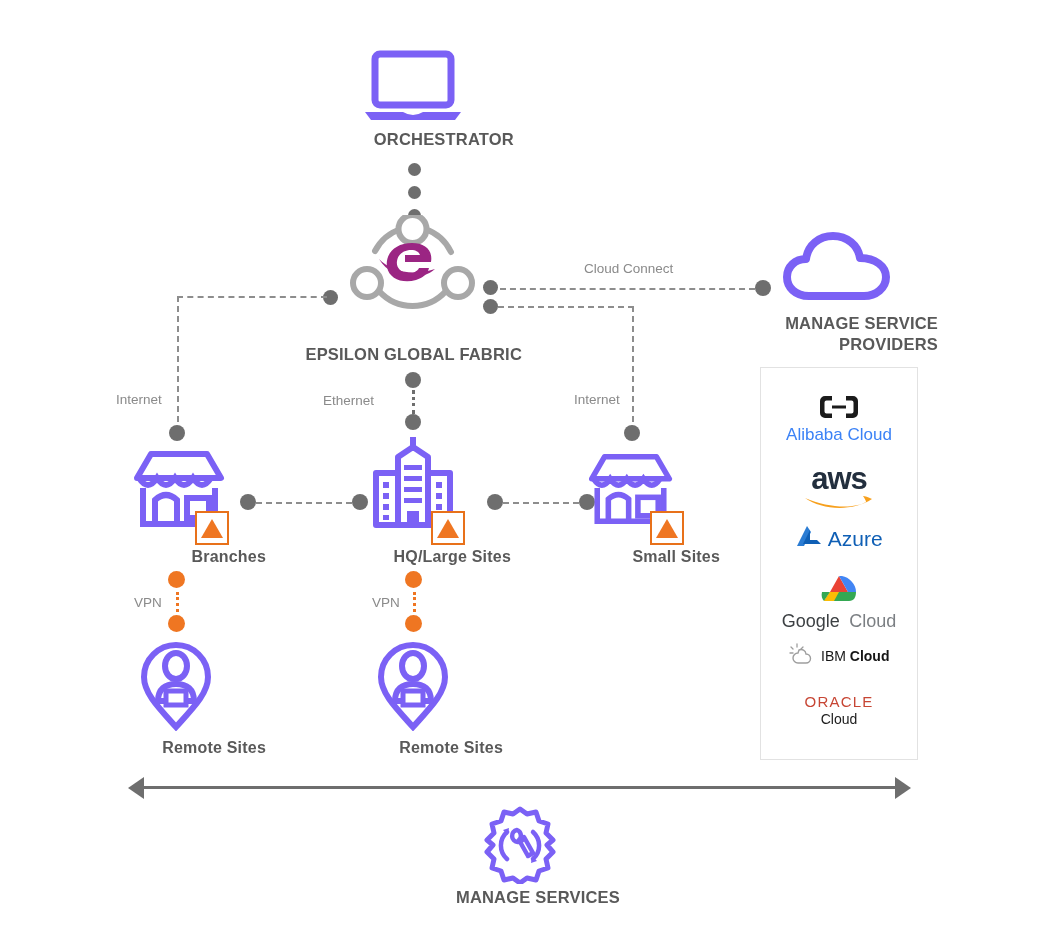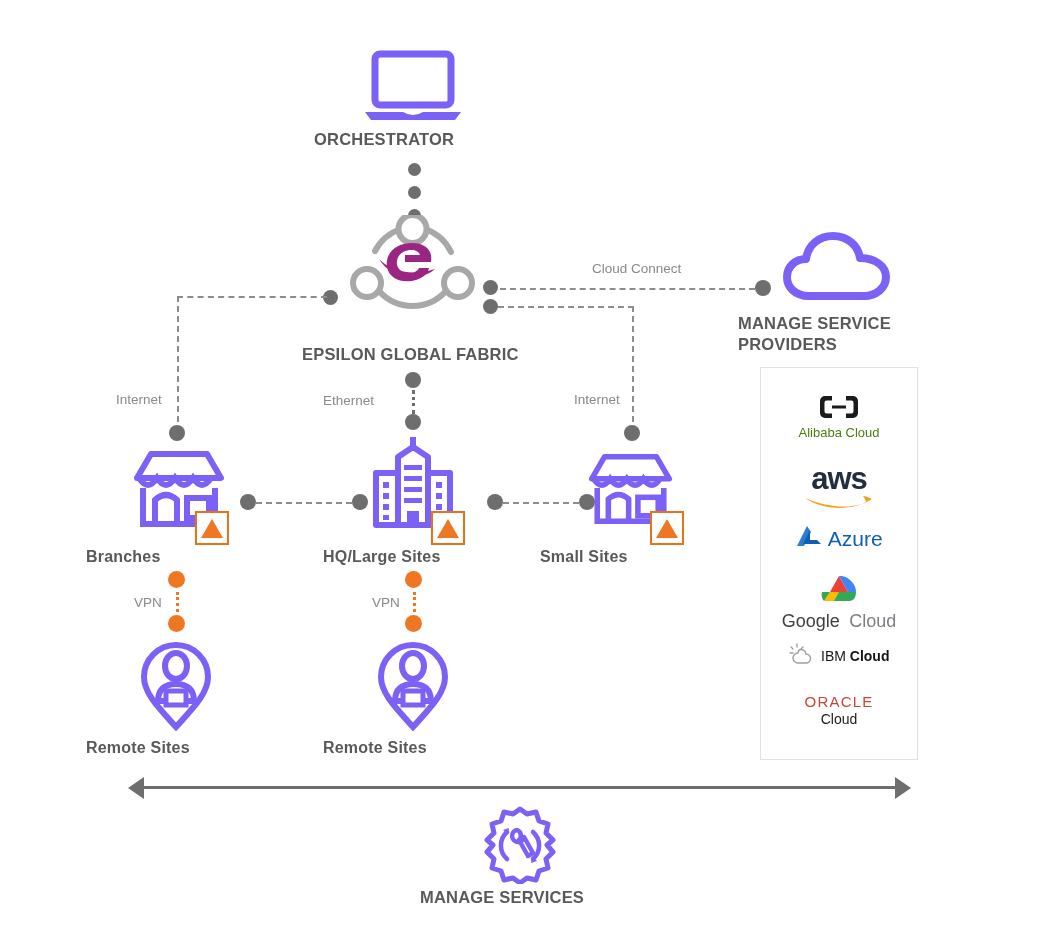--- a/index.html
+++ b/index.html
@@ -1,20 +1,20 @@
 <!DOCTYPE html>
 <html><head>
 <meta charset="utf-8">
 <style>
   html,body{margin:0;padding:0;background:#ffffff;}
   body{width:1059px;height:929px;position:relative;overflow:hidden;
        font-family:"Liberation Sans","DejaVu Sans",sans-serif;}
   #stage{position:absolute;left:0;top:0;width:1059px;height:929px;}
   .node{position:absolute;}
-  .caption{position:absolute;text-align:left;color:#595959;
+  .caption{position:absolute;text-align:right;color:#595959;
            font-weight:bold;letter-spacing:.2px;}
   .cap-md{font-size:16px;}
   .cap-lg{font-size:16.5px;}
   .linklabel{position:absolute;color:#8a8a8a;font-size:13.5px;font-weight:normal;
              white-space:nowrap;}
   .dot{position:absolute;border-radius:50%;background:#6e6e6e;}
   .odot{position:absolute;border-radius:50%;background:#ef7622;}
   .dash-h{position:absolute;height:0;border-top:2px dashed #8d8d8d;}
   .dash-v{position:absolute;width:0;border-left:2px dashed #8d8d8d;}
   .dash-v-o{position:absolute;width:0;border-left:3px dotted #ef7622;}
@@ -23,21 +23,21 @@
   .logorow{position:absolute;width:100%;text-align:center;}
   .csp-txt{font-family:"Liberation Sans",sans-serif;}
   .arrowline{position:absolute;height:3px;background:#6e6e6e;}
   .arrowhead{position:absolute;width:0;height:0;}
   .ah-l{border-top:11px solid transparent;border-bottom:11px solid transparent;border-right:16px solid #6e6e6e;}
   .ah-r{border-top:11px solid transparent;border-bottom:11px solid transparent;border-left:16px solid #6e6e6e;}
   .badge{position:absolute;width:34px;height:34px;border:2px solid #e8711a;background:#fff;
          box-sizing:border-box;display:flex;align-items:center;justify-content:center;}
   .tri{width:0;height:0;border-left:11px solid transparent;border-right:11px solid transparent;
        border-bottom:19px solid #ef7622;}
-  .alibaba-txt{font-size:13px;color:#4d7c0f;}
+  .alibaba-txt{font-size:17px;color:#3b82f6;}
   .aws-txt{font-size:31px;font-weight:bold;color:#232f3e;letter-spacing:-1px;}
   .azure-txt{font-size:21px;color:#0f5fb5;}
   .gcloud-txt{font-size:18px;color:#5f6368;}
   .ibm-txt{font-size:14px;color:#161616;}
   .oracle-txt{font-size:15px;font-weight:normal;color:#c74634;letter-spacing:1.2px;}
   .oracle-sub{font-size:14px;color:#1b1b1b;}
 </style>
 </head>
 <body>
 
@@ -76,21 +76,21 @@
     </svg>
   </div>
   <div class="caption cap-lg" style="left:302px;top:345px;width:220px;">EPSILON GLOBAL FABRIC</div>
 
   <div class="dot" style="left:323px;top:290px;width:15px;height:15px;"></div>
   <div class="dot" style="left:483px;top:280px;width:15px;height:15px;"></div>
   <div class="dot" style="left:483px;top:299px;width:15px;height:15px;"></div>
 
   <div class="dash-h" style="left:500px;top:288px;width:255px;"></div>
   <div class="dot" style="left:755px;top:280px;width:16px;height:16px;"></div>
-  <div class="linklabel" style="left:584px;top:261px;margin-left:8px;">Cloud Connect</div>
+  <div class="linklabel" style="left:584px;top:261px;">Cloud Connect</div>
 
   <div class="node" style="left:783px;top:232px;">
     <svg width="110" height="70" viewBox="0 0 110 70">
       <path d="M26 64 C12 64 4 55 4 45 C4 35 12 27 23 27 C25 13 36 4 50 4
                C64 4 75 13 77 26 C92 26 103 34 103 45 C103 56 93 64 81 64 Z" fill="none" stroke="#7b61f5" stroke-width="8" stroke-linejoin="round"></path>
     </svg>
   </div>
   <div class="caption cap-lg" style="left:738px;top:314px;width:200px;">MANAGE SERVICE</div>
   <div class="caption cap-lg" style="left:738px;top:335px;width:200px;">PROVIDERS</div>
 

